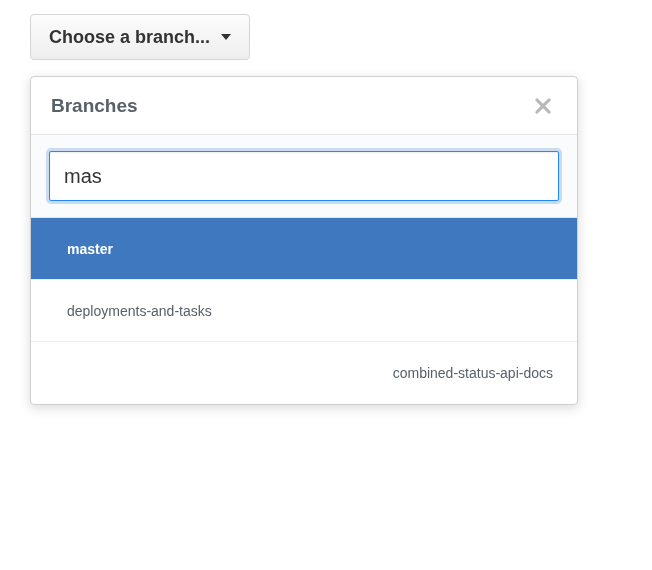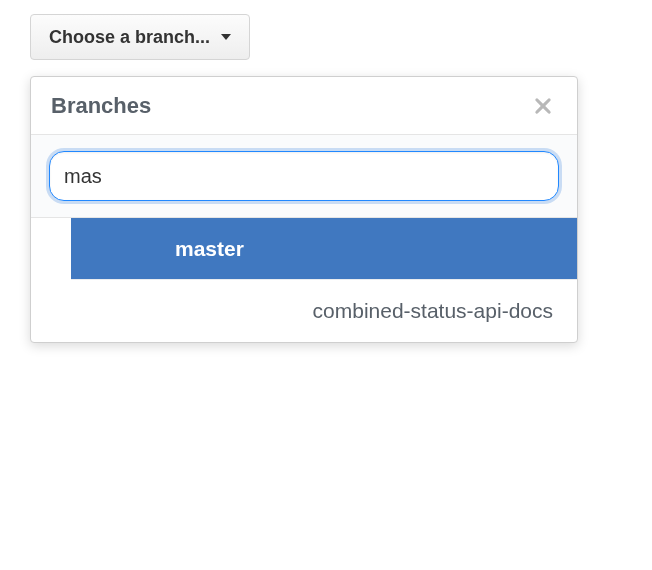--- a/index.html
+++ b/index.html
@@ -52,21 +52,21 @@
     box-shadow: 0 3px 12px rgba(0,0,0,0.15);
   }
 
   .popover-header {
     height: 58px;
     padding: 0 20px;
     border-bottom: 1px solid #e5e5e5;
     display: flex;
     align-items: center;
     justify-content: space-between;
-    font-size: 22px;
+    font-size: 19px;
     font-weight: 700;
     color: #586069;
   }
 
   .close-btn {
     width: 28px; height: 28px;
     display: flex; align-items: center; justify-content: center;
     color: #b8b8b8;
     cursor: pointer;
     background: none; border: none; padding: 0;
@@ -79,38 +79,37 @@
     background: #fafbfc;
   }
   .filter-input {
     width: 100%;
     height: 50px;
     padding: 0 14px;
     font-size: 20px;
     color: #333;
     background: #fff;
     border: 1px solid #d1d5da;
-    border-radius: 15px;
+    border-radius: 2px;
     outline: none;
     box-shadow: inset 0 1px 2px rgba(27,31,35,0.075), 0 0 0 3px rgba(3,102,214,0.2);
     border-color: #2188ff;
   }
 
   .branch-list { }
   .branch-row {
     height: 62px;
     display: flex;
     align-items: center;
-    padding: 0 24px 0 104px;
-    font-size: 21px;
+    padding: 0 24px 0 36px;
+    font-size: 14px;
     color: #586069;
     border-bottom: 1px solid #eaecef;
     cursor: pointer;
     font-weight: 500;
-    margin-left: 40px;
   }
   .branch-row:last-child { border-bottom: none; justify-content: flex-end; }
   .branch-row.selected {
     background: #4078c0;
     color: #fff;
     font-weight: 600;
   }
 
   .bg-divider {
     position: absolute;
@@ -165,17 +164,20 @@
 
     <div class="filter-wrap">
       <input class="filter-input" type="text" value="mas" style="">
     </div>
 
     <div class="branch-list">
       <div class="branch-row selected">
         <span>master</span>
       </div>
       <div class="branch-row">
+        <span>deployments-and-tasks</span>
+      </div>
+      <div class="branch-row">
         <span>combined-status-api-docs</span>
       </div>
     </div>
   </div>
 </div>
 
 </body></html>

